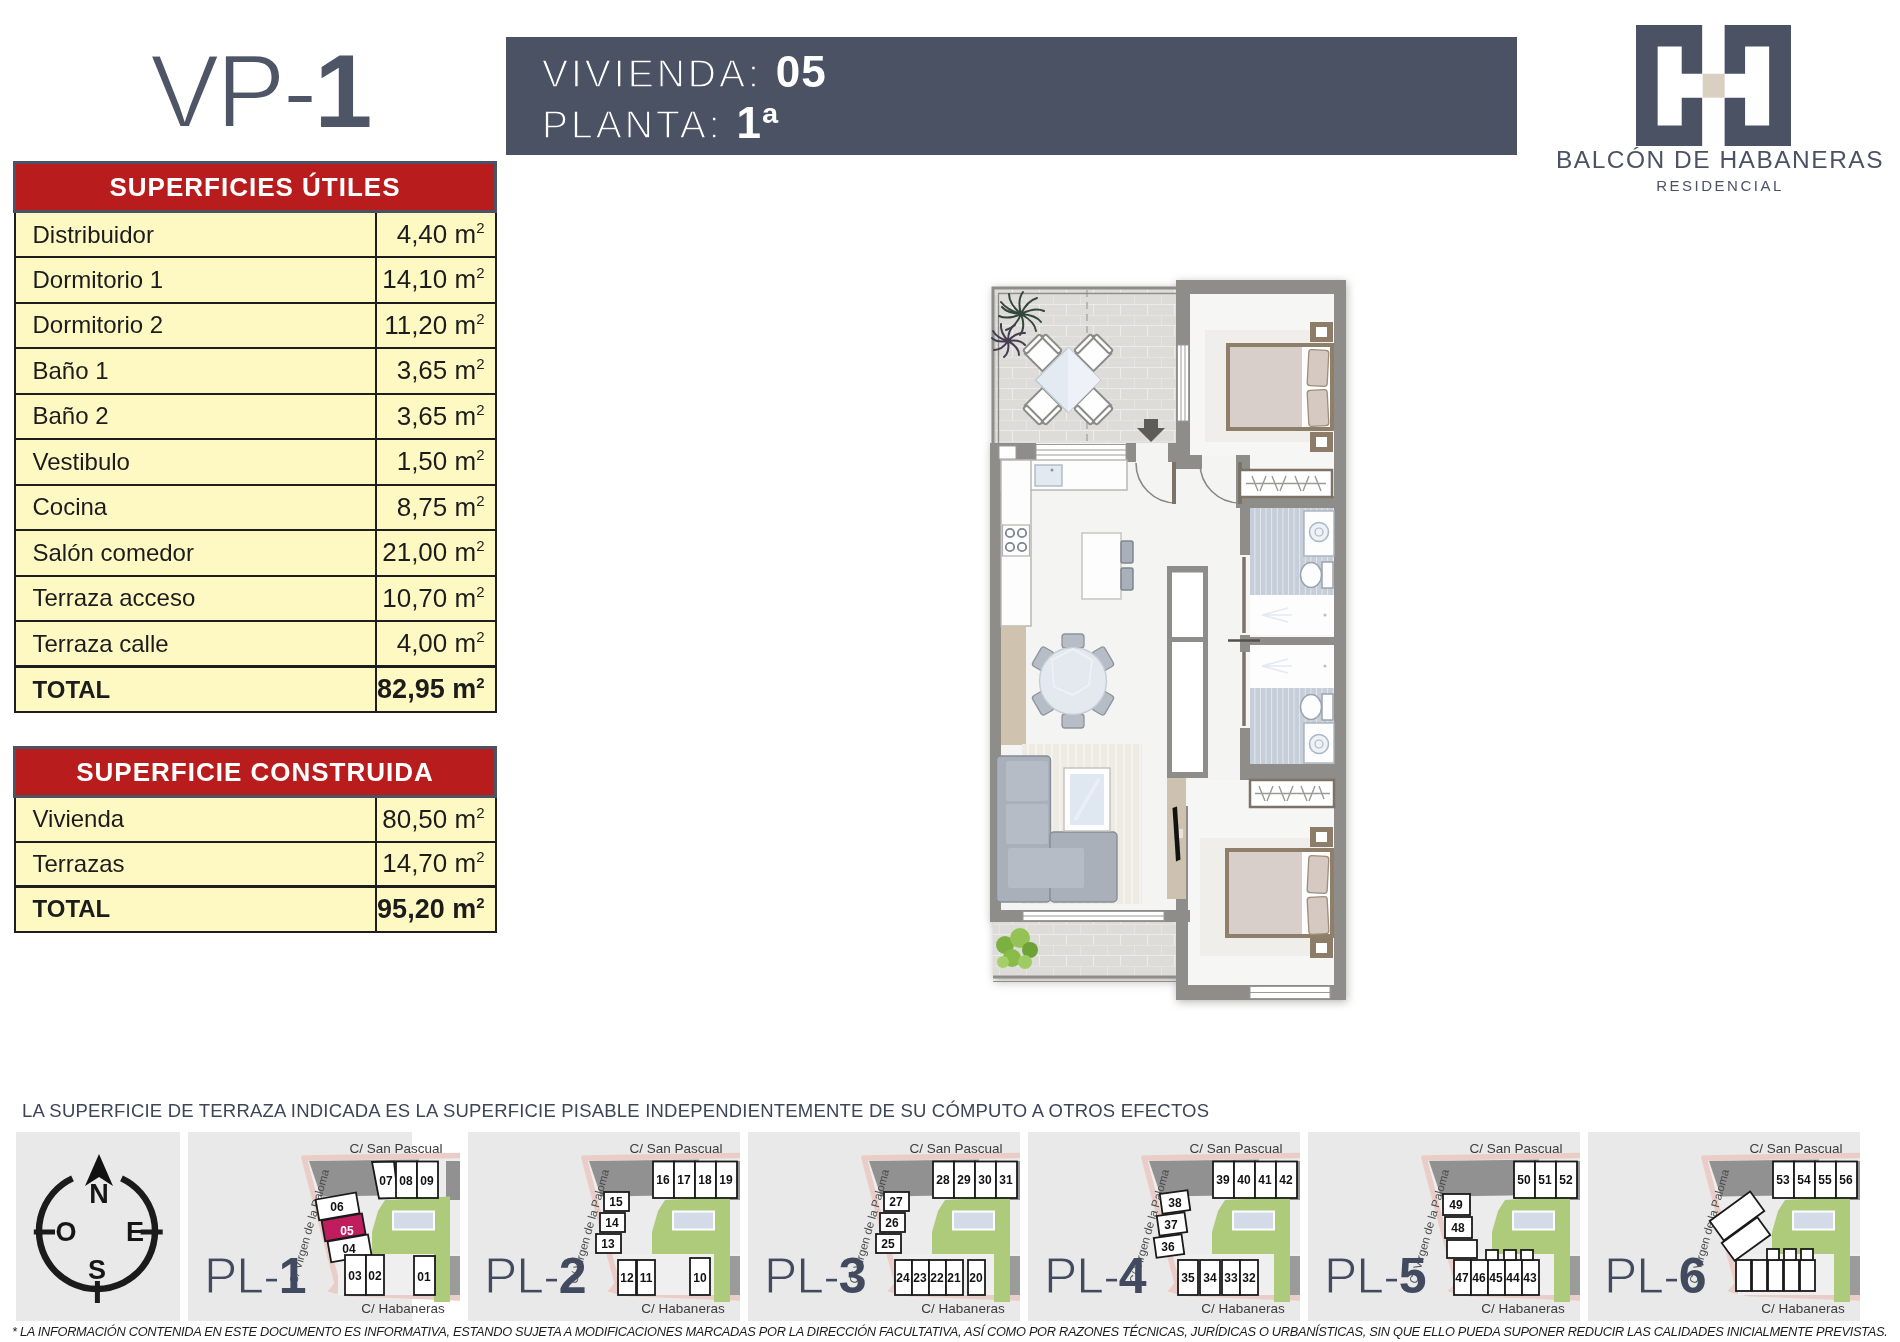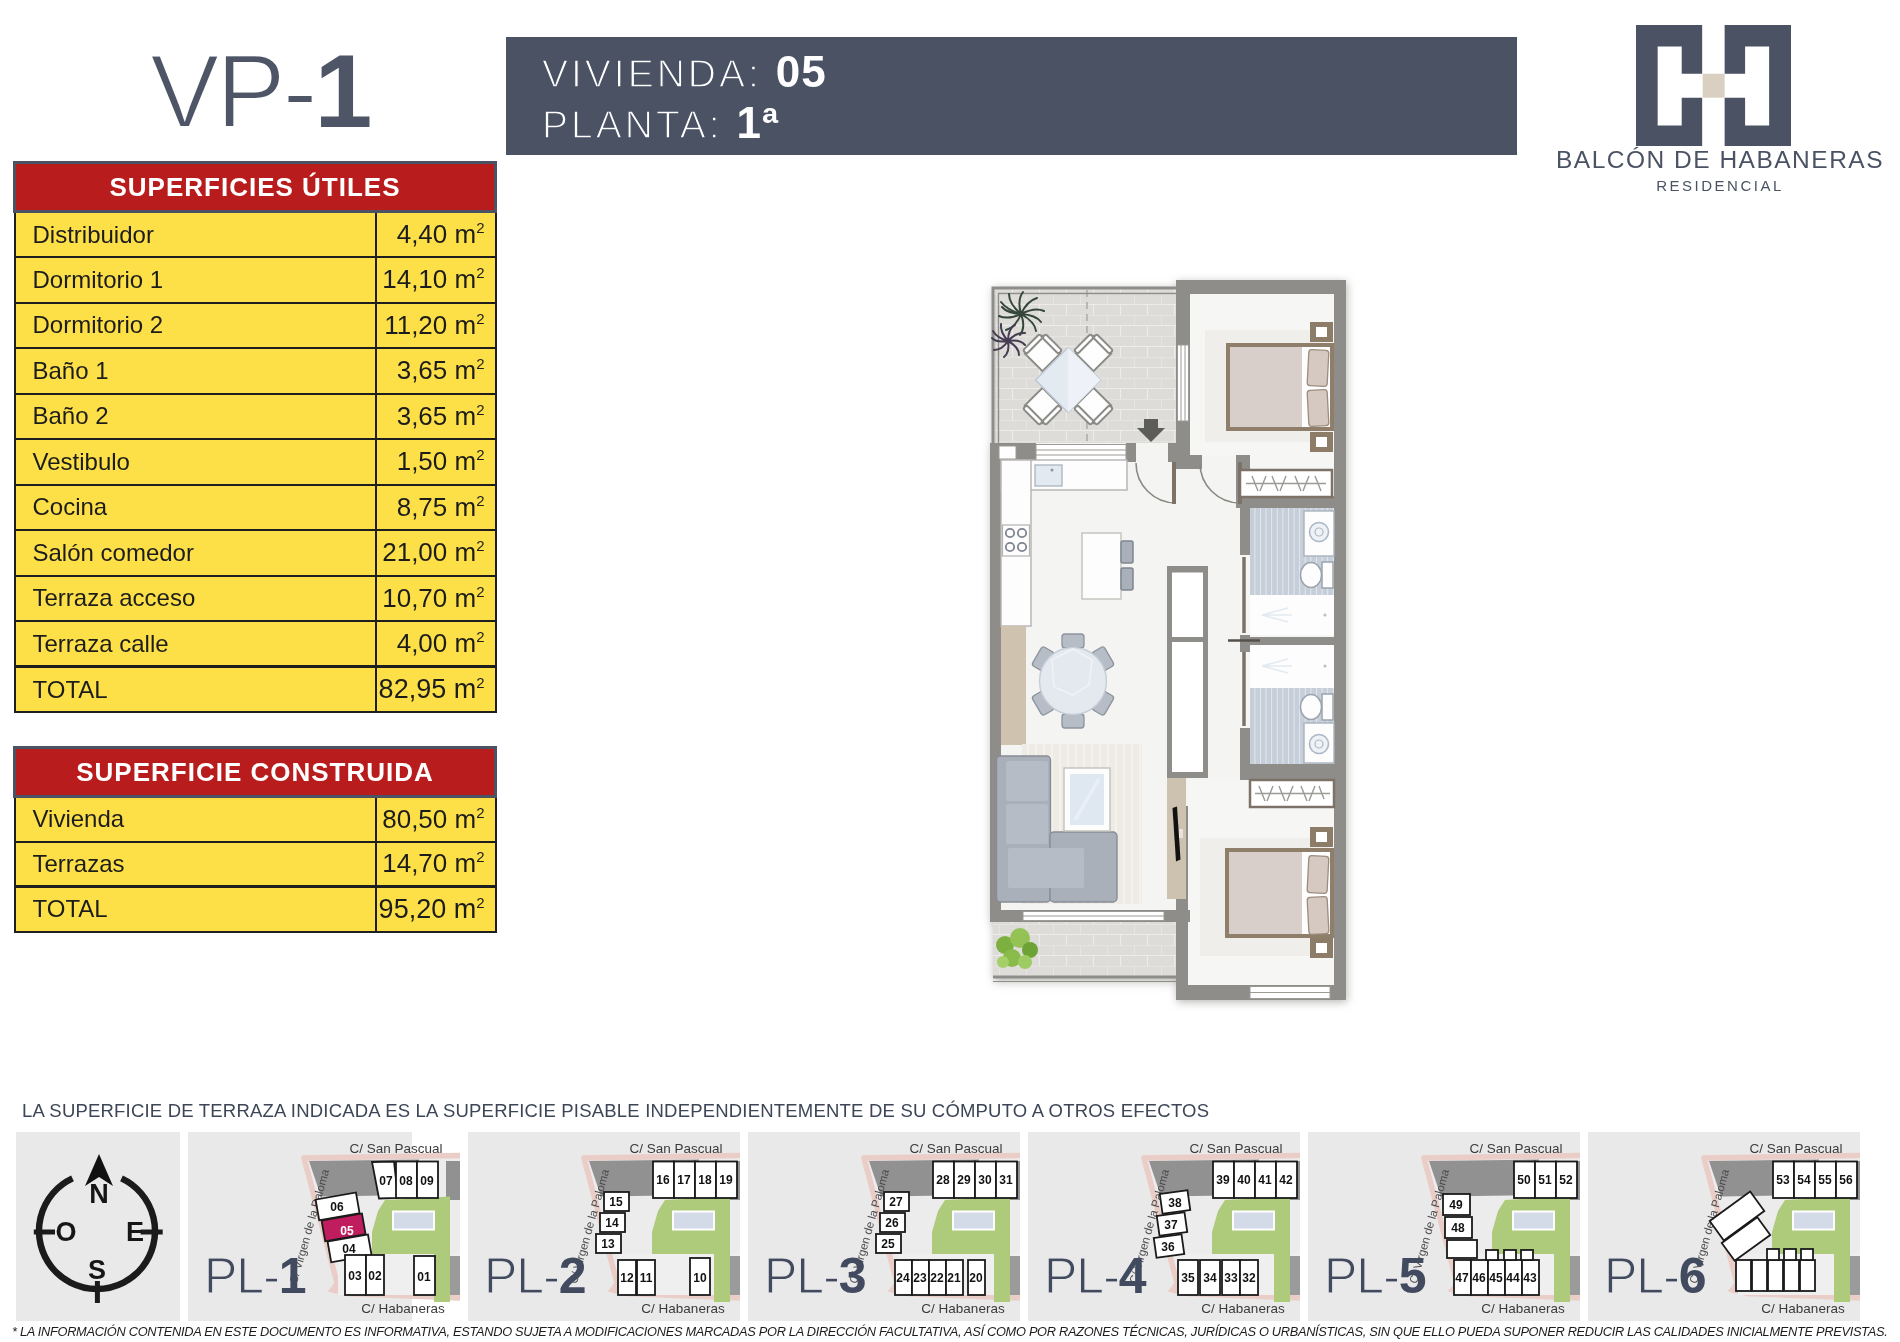--- a/index.html
+++ b/index.html
@@ -17,25 +17,25 @@
   #banner b { font-weight:700; letter-spacing:1px; font-size:44px; -webkit-text-stroke:0px; }
 
   
   #logo { left:1555px; top:25px; width:330px; text-align:center; color:#4a5264; }
   #logoname { font-size:24.5px; letter-spacing:1.5px; white-space:nowrap; }
   #logosub { font-size:15px; letter-spacing:2.5px; margin-top:3px; }
 
   
   table.t { border-collapse:collapse; position:absolute; left:13px; width:481px; table-layout:fixed; }
   table.t th { background:#b91c1c; color:#fff; font-size:26px; letter-spacing:1px; font-weight:700; height:49px; border:3px solid #4a5264; }
-  table.t td { background:#fde047; border:2px solid #1e1e1e; height:45.5px; font-size:24px; color:#1c1c1c; }
+  table.t td { background:#fef9c3; border:2px solid #1e1e1e; height:45.5px; font-size:24px; color:#1c1c1c; }
   table.t td.l { padding-left:17px; }
   table.t td.v { text-align:right; padding-right:10px; font-size:26px; }
   table.t td sup { font-size:15px; }
-  table.t tr.tot td { font-weight:400; border-top:3px solid #1e1e1e; }
+  table.t tr.tot td { font-weight:700; border-top:3px solid #1e1e1e; }
   table.t tr.tot td.v { font-size:27px; }
   #t1 { top:161px; }
   #t2 { top:746px; }
   #t2 td { height:45px; }
 
   
   #note { left:22px; top:1100px; font-size:18.5px; color:#3d4657; letter-spacing:0.2px; }
   #footer { left:12px; top:1324px; font-size:12.8px; color:#1c1c1c; font-style:italic; letter-spacing:-0.3px; white-space:nowrap; }
 
   

